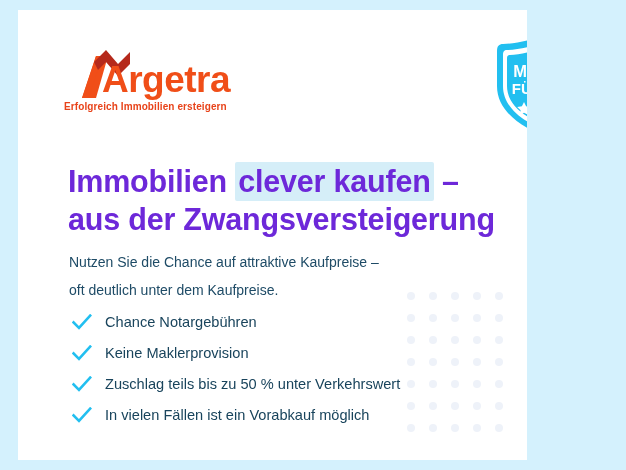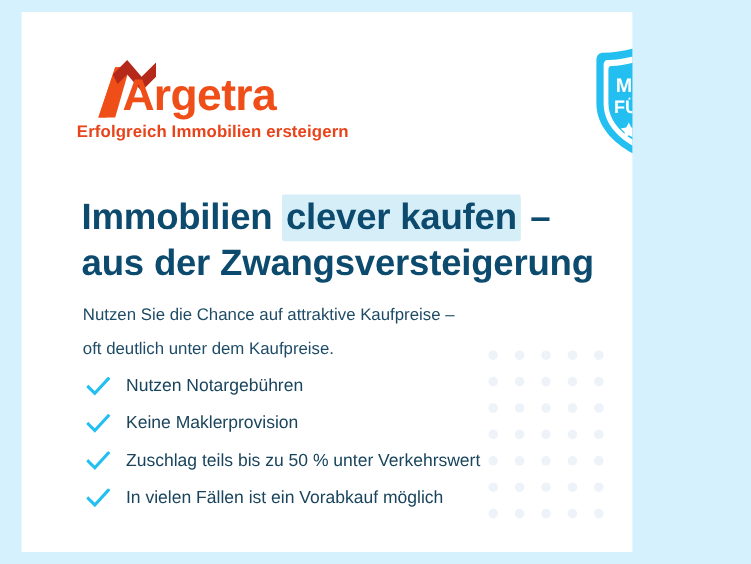--- a/index.html
+++ b/index.html
@@ -62,21 +62,21 @@
     position: absolute;
     left: 0;
     top: 0;
     width: 200px;
     height: 60px;
   }
   #logo-tagline {
     position: absolute;
     left: 8px;
     top: 57px;
-    font-size: 14px;
+    font-size: 10px;
     font-weight: bold;
     letter-spacing: 0.1px;
     color: #e8431a;
     white-space: nowrap;
   }
 
   
   #badge {
     position: absolute;
     left: 471px;
@@ -89,21 +89,21 @@
 
   
   #headline {
     position: absolute;
     left: 50px;
     top: 132px;
     width: 470px;
     font-size: 30.5px;
     font-weight: bold;
     line-height: 38px;
-    color: #0c4a6e;
+    color: #6d28d9;
     letter-spacing: -0.2px;
   }
   #headline .hl {
     background: #d5eef8;
     padding: 2px 3px 3px 3px;
     border-radius: 2px;
     box-decoration-break: clone;
     -webkit-box-decoration-break: clone;
   }
 
@@ -234,21 +234,21 @@
 
     <h1 id="headline"><span>Immobilien </span><span class="hl">clever kaufen</span><span> –</span><br><span>aus der Zwangsversteigerung</span></h1>
 
     <p id="subtitle"><span>Nutzen Sie die Chance auf attraktive Kaufpreise –</span><br><span>oft deutlich unter dem Kaufpreise.</span></p>
 
     <ul id="benefits">
         <li><span class="check-icon">
             <svg width="20" height="17" viewBox="0 0 20 17" xmlns="http://www.w3.org/2000/svg">
               <path d="M1.6 8.4 L7.0 13.8 L18.2 1.6" fill="none" stroke="#22bff0" stroke-width="2.6" stroke-linecap="square"></path>
             </svg>
-          </span><span>Nutzen Notargebühren</span></li>
+          </span><span>Chance Notargebühren</span></li>
         <li><span class="check-icon">
             <svg width="20" height="17" viewBox="0 0 20 17" xmlns="http://www.w3.org/2000/svg">
               <path d="M1.6 8.4 L7.0 13.8 L18.2 1.6" fill="none" stroke="#22bff0" stroke-width="2.6" stroke-linecap="square"></path>
             </svg>
           </span><span>Keine Maklerprovision</span></li>
         <li><span class="check-icon">
             <svg width="20" height="17" viewBox="0 0 20 17" xmlns="http://www.w3.org/2000/svg">
               <path d="M1.6 8.4 L7.0 13.8 L18.2 1.6" fill="none" stroke="#22bff0" stroke-width="2.6" stroke-linecap="square"></path>
             </svg>
           </span><span>Zuschlag teils bis zu 50 % unter Verkehrswert</span></li>

